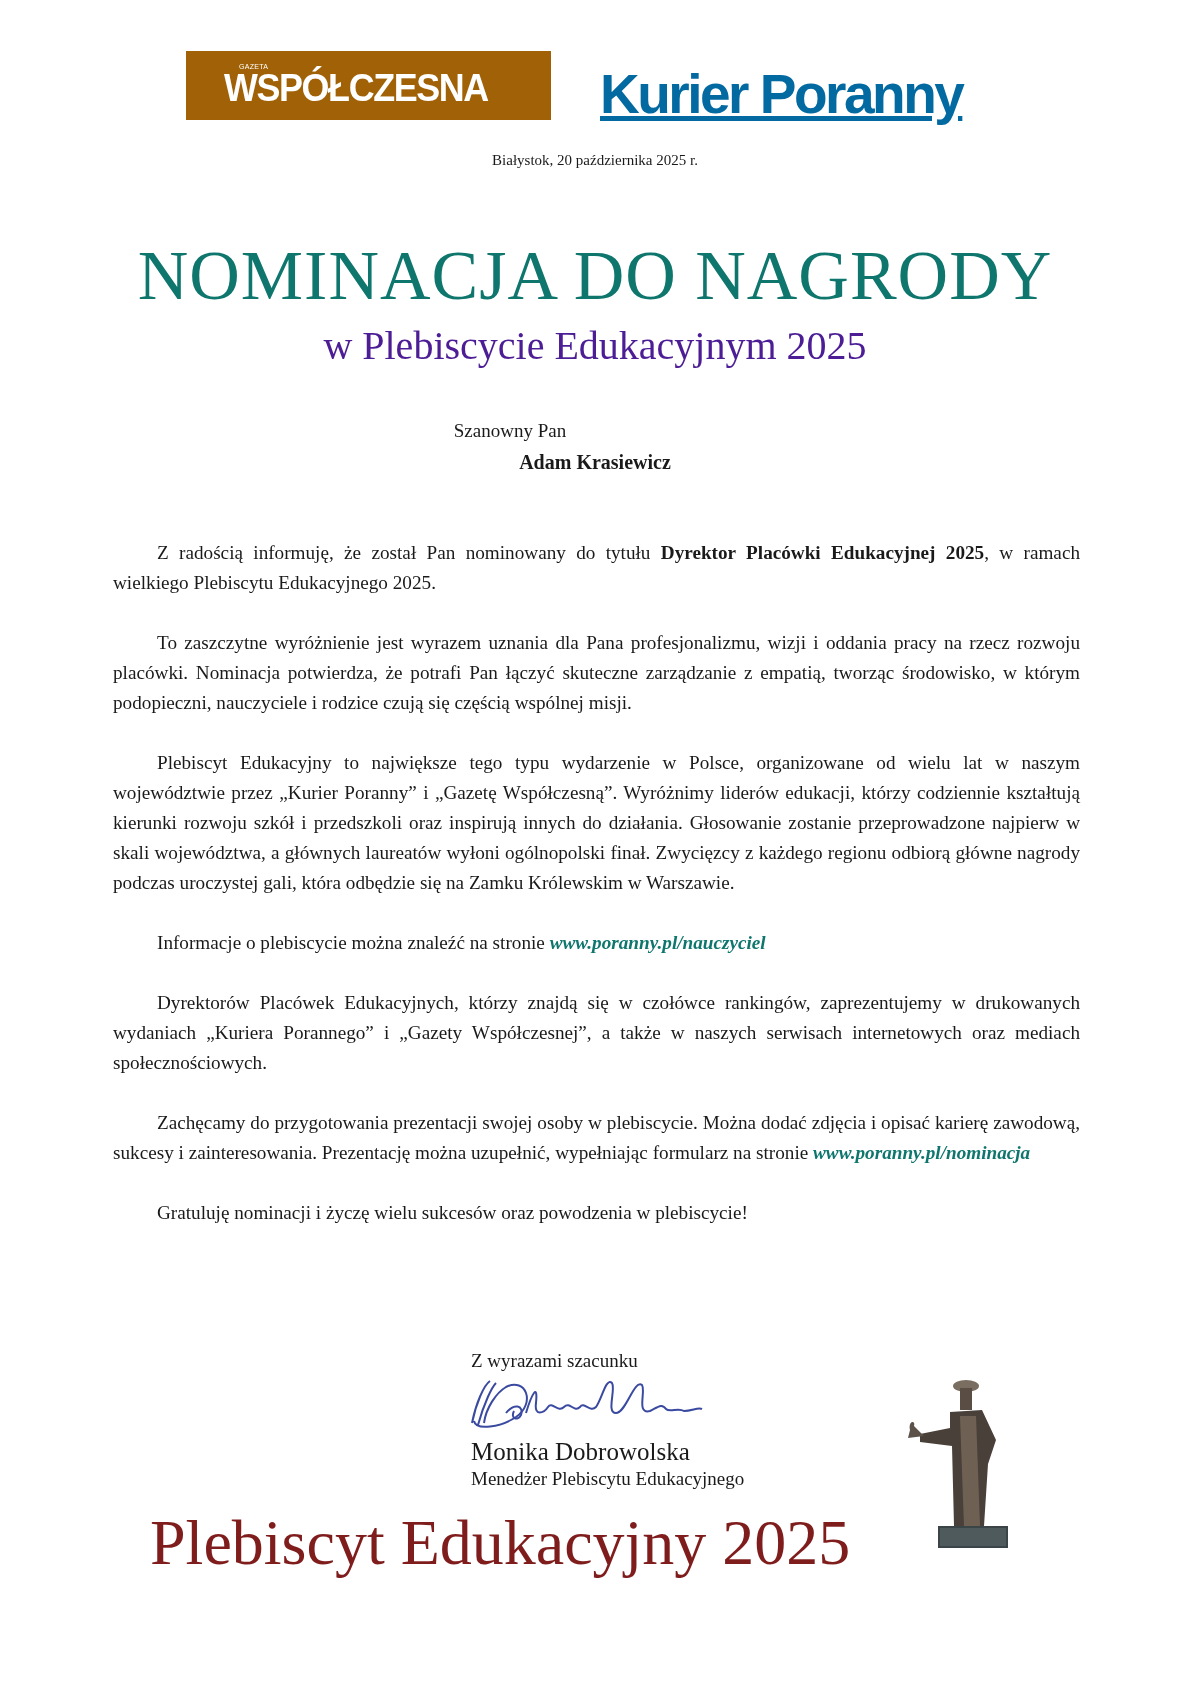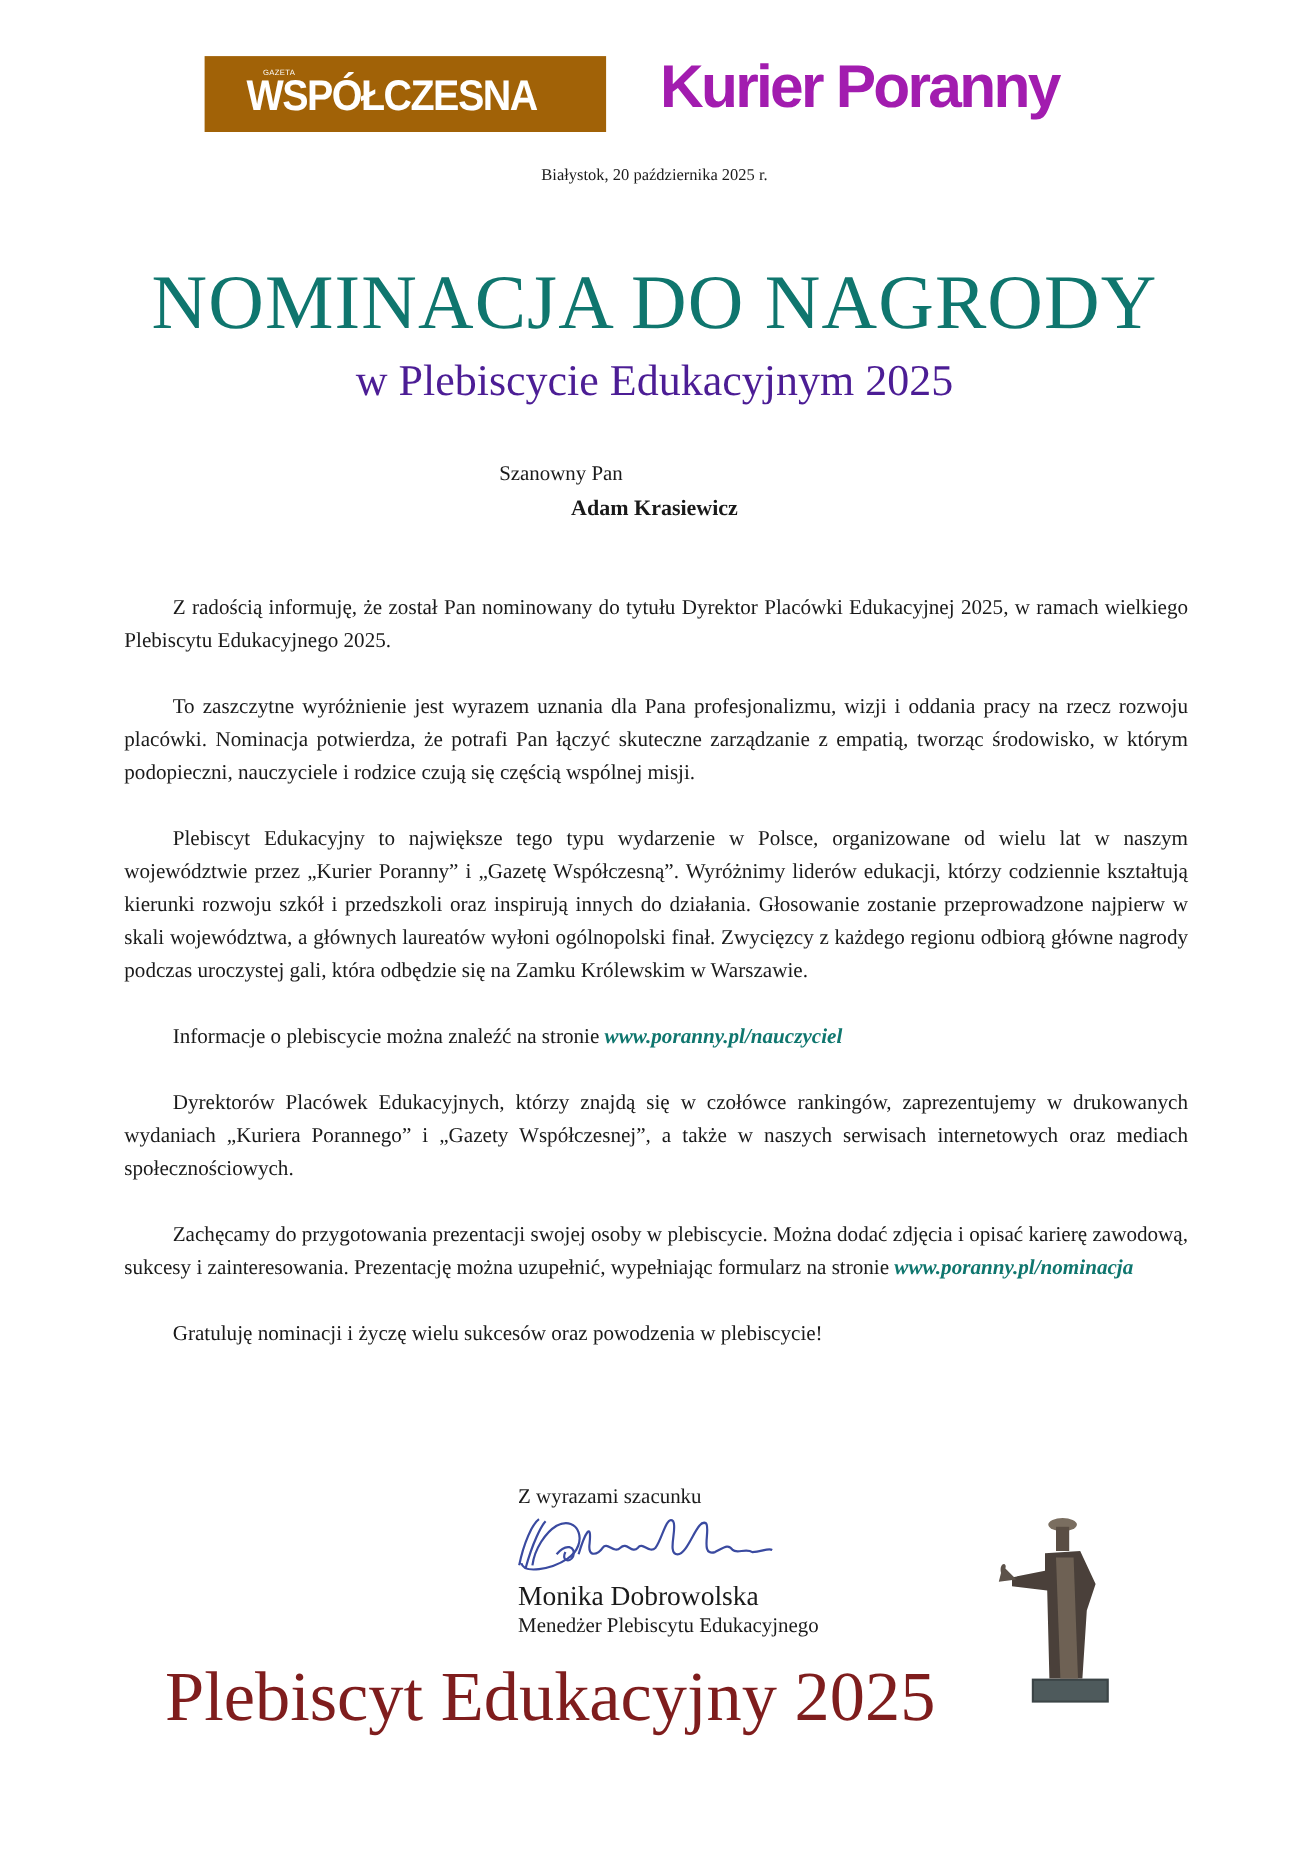--- a/index.html
+++ b/index.html
@@ -1,28 +1,28 @@
 <!DOCTYPE html>
 <html><head>
 <meta charset="utf-8">
 <style>
   html, body { margin: 0; padding: 0; background: #ffffff; }
   body { width: 1190px; height: 1682px; position: relative; overflow: hidden; font-family: "Liberation Serif", "DejaVu Serif", serif; color: #1a1a1a; }
   .logo-wsp { position: absolute; left: 186px; top: 51px; width: 365px; height: 69px; background: #a16207; }
   .logo-wsp .gazeta { position: absolute; left: 53px; top: 12px; font-family: "Liberation Sans", sans-serif; font-size: 7px; color: #ffffff; letter-spacing: 0.3px; }
   .logo-wsp .name { position: absolute; left: 38px; top: 15px; font-family: "Liberation Sans", sans-serif; font-weight: bold; font-size: 39px; color: #ffffff; letter-spacing: -1.5px; transform: scaleX(0.92); transform-origin: left top; }
-  .logo-kurier { position: absolute; left: 600px; top: 46px; font-family: "Liberation Sans", sans-serif; font-weight: bold; font-size: 55px; color: #a21caf; letter-spacing: -2.5px; }
+  .logo-kurier { position: absolute; left: 600px; top: 62px; font-family: "Liberation Sans", sans-serif; font-weight: bold; font-size: 55px; color: #0369a1; letter-spacing: -2.5px; text-decoration: underline; }
   .date { position: absolute; left: 0; width: 1190px; top: 152px; text-align: center; font-size: 15px; }
   .title { position: absolute; left: 0; width: 1190px; top: 236px; text-align: center; font-size: 70px; color: #0f766e; letter-spacing: 1px; }
   .subtitle { position: absolute; left: 0; width: 1190px; top: 322px; text-align: center; font-size: 40px; color: #4c1d95; }
   .salutation { position: absolute; left: 0; width: 1020px; top: 420px; text-align: center; font-size: 19px; }
   .recipient { position: absolute; left: 0; width: 1190px; top: 451px; text-align: center; font-size: 20px; font-weight: bold; }
   .body { position: absolute; left: 113px; width: 967px; top: 538px; font-size: 19.2px; line-height: 30px; text-align: justify; }
   .body p { margin: 0 0 30px 0; text-indent: 44px; }
-  .body b { font-weight: normal; }
+  .body b { font-weight: bold; }
   .link { color: #0f766e; font-weight: bold; font-style: italic; }
   .closing { position: absolute; left: 471px; top: 1350px; font-size: 19px; }
   .signature { position: absolute; left: 466px; top: 1373px; width: 240px; height: 62px; }
   .signer-name { position: absolute; left: 471px; top: 1438px; font-size: 25px; }
   .signer-role { position: absolute; left: 471px; top: 1468px; font-size: 19px; }
   .statue { position: absolute; left: 880px; top: 1376px; width: 140px; height: 172px; }
   .footer-title { position: absolute; left: 150px; top: 1506px; font-size: 64px; color: #7f1d1d; }
 </style>
 </head>
 <body>

